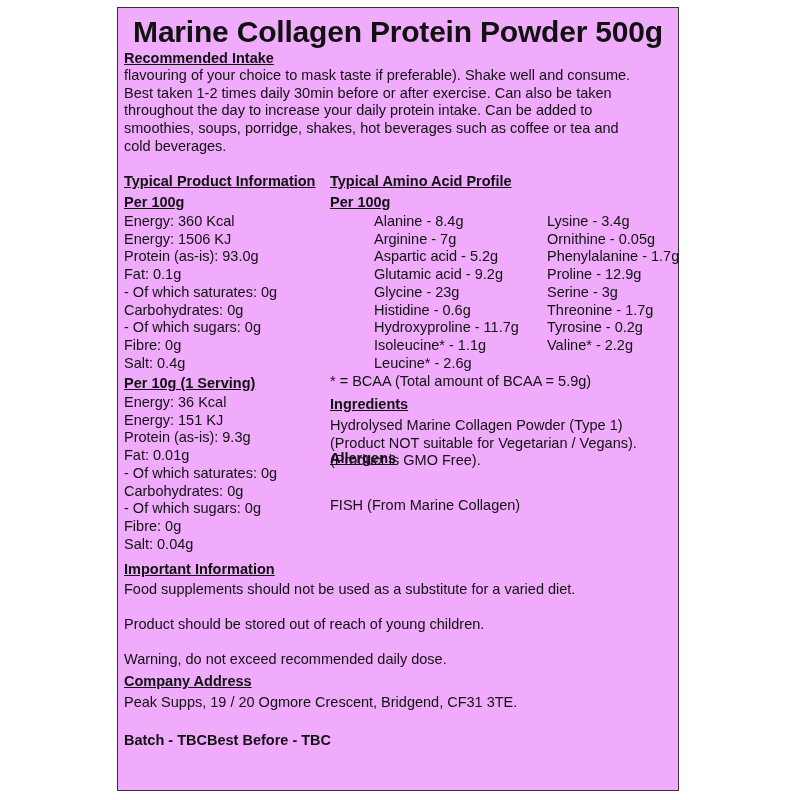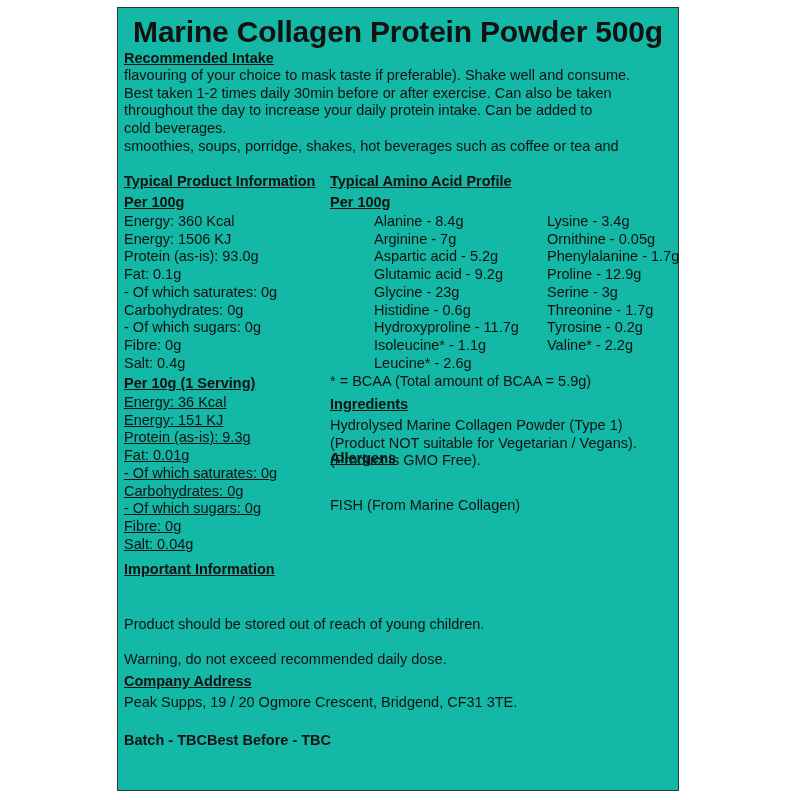--- a/index.html
+++ b/index.html
@@ -1,20 +1,20 @@
 <!DOCTYPE html>
 <html><head>
   <meta charset="utf-8">
   <style>
     html, body { margin: 0; padding: 0; background: #ffffff; }
     body { width: 800px; height: 800px; position: relative; overflow: hidden;
            font-family: "Liberation Sans", sans-serif; color: #111; }
     .label {
       position: absolute; left: 117px; top: 7px; width: 562px; height: 784px;
-      border: 1px solid #333; box-sizing: border-box; background: #14b8a6;
+      border: 1px solid #333; box-sizing: border-box; background: #f0abfc;
     }
     .title {
       position: absolute; left: 0; right: 0; top: 6px; text-align: center;
       font-weight: bold; font-size: 30px; line-height: 36px; letter-spacing: -0.2px;
     }
     .abs { position: absolute; }
     .h { font-weight: bold; text-decoration: underline; font-size: 14.5px; line-height: 18px; }
     .t { font-size: 14.5px; line-height: 17.7px; }
     .line { white-space: nowrap; }
     .intake-body { position: absolute; left: 6px; top: 59px; width: 545px; }
@@ -29,40 +29,40 @@
 
 <div class="label">
 
   <div class="title">Marine Collagen Protein Powder 500g</div>
 
   <div class="abs h" style="left:6px; top:41px;">Recommended Intake</div>
   <div class="intake-body t">
     <div class="line">flavouring of your choice to mask taste if preferable). Shake well  and consume.</div>
     <div class="line">Best taken 1-2 times daily 30min before or after exercise. Can also be taken</div>
     <div class="line">throughout the day to increase your daily protein intake. Can be added to</div>
+    <div class="line">smoothies, soups, porridge, shakes, hot beverages such as coffee or tea and</div>
     <div class="line">cold beverages.</div>
-    <div class="line">smoothies, soups, porridge, shakes, hot beverages such as coffee or tea and</div>
   </div>
 
   <div class="abs h" style="left:6px; top:164px;">Typical Product Information</div>
   <div class="abs h" style="left:6px; top:185px;">Per 100g</div>
   <div class="abs t" style="left:6px; top:205px;">
     <div class="line">Energy: 360 Kcal</div>
     <div class="line">Energy: 1506 KJ</div>
     <div class="line">Protein (as-is): 93.0g</div>
     <div class="line">Fat: 0.1g</div>
     <div class="line">- Of which saturates: 0g</div>
     <div class="line">Carbohydrates: 0g</div>
     <div class="line">- Of which sugars: 0g</div>
     <div class="line">Fibre: 0g</div>
     <div class="line">Salt: 0.4g</div>
   </div>
 
   <div class="abs h" style="left:6px; top:366px;">Per 10g (1 Serving)</div>
-  <div class="abs t" style="left:6px; top:386px;text-decoration:underline;">
+  <div class="abs t" style="left:6px; top:386px;">
     <div class="line">Energy: 36 Kcal</div>
     <div class="line">Energy: 151 KJ</div>
     <div class="line">Protein (as-is): 9.3g</div>
     <div class="line">Fat: 0.01g</div>
     <div class="line">- Of which saturates: 0g</div>
     <div class="line">Carbohydrates: 0g</div>
     <div class="line">- Of which sugars: 0g</div>
     <div class="line">Fibre: 0g</div>
     <div class="line">Salt: 0.04g</div>
   </div>
@@ -113,20 +113,21 @@
   <div class="abs t" style="left:212px; top:409px;">
     <div class="line">Hydrolysed Marine Collagen Powder (Type 1)</div>
     <div class="line">(Product NOT suitable for Vegetarian / Vegans).</div>
     <div class="line">(Product is GMO Free).</div>
   </div>
 
   <div class="abs h" style="left:212px; top:441px;">Allergens</div>
   <div class="abs t line" style="left:212px; top:489px;">FISH (From Marine Collagen)</div>
 
   <div class="abs h" style="left:6px; top:552px;">Important Information</div>
+  <div class="abs t line" style="left:6px; top:573px;">Food supplements should not be used as a substitute for a varied diet.</div>
   <div class="abs t line" style="left:6px; top:608px;">Product should be stored out of reach of young children.</div>
   <div class="abs t line" style="left:6px; top:643px;text-align:right;">Warning, do not exceed recommended daily dose.</div>
 
   <div class="abs h" style="left:6px; top:664px;text-align:center;">Company Address</div>
   <div class="abs t line" style="left:6px; top:686px;">Peak Supps, 19 / 20 Ogmore Crescent, Bridgend, CF31 3TE.</div>
 
   <div class="bottom-row">
     <span>Batch - TBC</span>
     <span>Best Before - TBC</span>
   </div>

